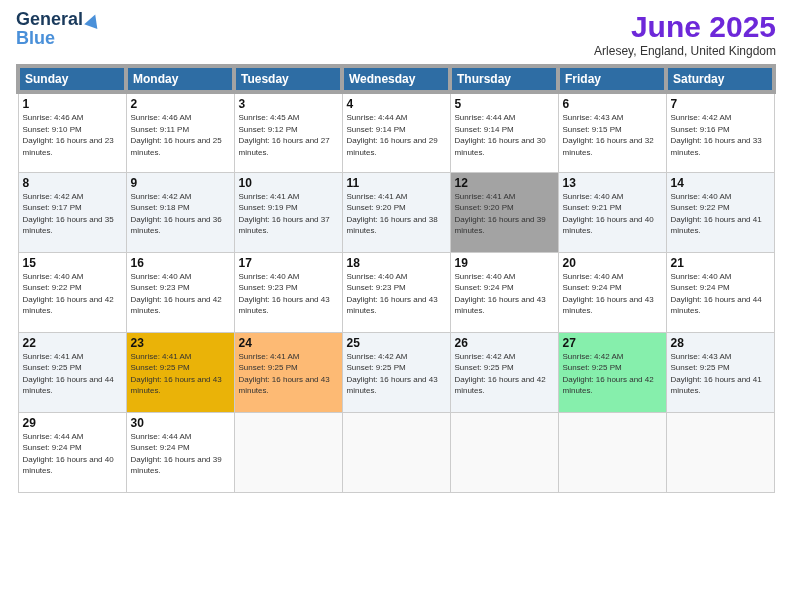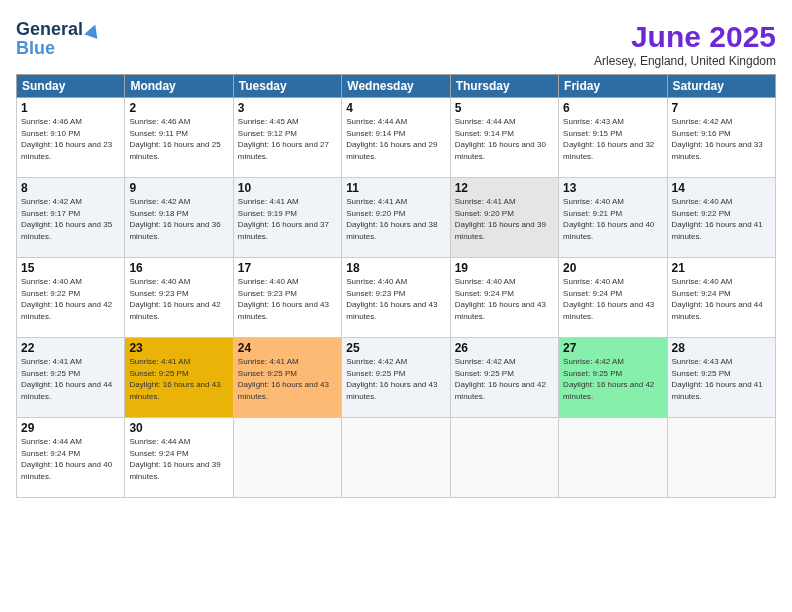--- a/index.html
+++ b/index.html
@@ -6,21 +6,21 @@
     body {
       font-family: Arial, sans-serif;
       background: #fff;
       width: 792px;
       height: 612px;
       overflow: hidden;
     }
     .page {
       width: 792px;
       height: 612px;
-      padding: 20px 16px 12px 16px;
+      padding: 10px 16px 12px 16px;
       background: #fff;
     }
     .header {
       display: flex;
       justify-content: space-between;
       align-items: flex-start;
       margin-bottom: 6px;
     }
     .logo {
       display: flex;
@@ -44,21 +44,21 @@
       border-collapse: collapse;
       table-layout: fixed;
     }
     .calendar th {
       background: #2e6da4;
       color: #fff;
       font-size: 12px;
       font-weight: bold;
       padding: 4px 5px;
       text-align: left;
-      border: 1px solid #a3a3a3;
+      border: 4px solid #a3a3a3;
     }
     .calendar td {
       vertical-align: top;
       border: 1px solid #ccc;
       padding: 3px 4px;
       font-size: 8.5px;
       color: #222;
       height: 80px;
       background: #fff;
     }
@@ -151,21 +151,21 @@
             <div class="day-info">Sunrise: 4:42 AM<br>Sunset: 9:18 PM<br>Daylight: 16 hours and 36 minutes.</div>
           </td>
           <td style="background: rgb(240, 244, 248);">
             <span class="day-num">10</span>
             <div class="day-info">Sunrise: 4:41 AM<br>Sunset: 9:19 PM<br>Daylight: 16 hours and 37 minutes.</div>
           </td>
           <td style="background: rgb(240, 244, 248);">
             <span class="day-num">11</span>
             <div class="day-info">Sunrise: 4:41 AM<br>Sunset: 9:20 PM<br>Daylight: 16 hours and 38 minutes.</div>
           </td>
-          <td style="background: #e5e5e5; margin-left: 16px;">
+          <td style="background: #a3a3a3; margin-left: 16px;">
             <span class="day-num">12</span>
             <div class="day-info">Sunrise: 4:41 AM<br>Sunset: 9:20 PM<br>Daylight: 16 hours and 39 minutes.</div>
           </td>
           <td style="background: rgb(240, 244, 248);">
             <span class="day-num">13</span>
             <div class="day-info">Sunrise: 4:40 AM<br>Sunset: 9:21 PM<br>Daylight: 16 hours and 40 minutes.</div>
           </td>
           <td style="background: rgb(240, 244, 248);">
             <span class="day-num">14</span>
             <div class="day-info">Sunrise: 4:40 AM<br>Sunset: 9:22 PM<br>Daylight: 16 hours and 41 minutes.</div>

